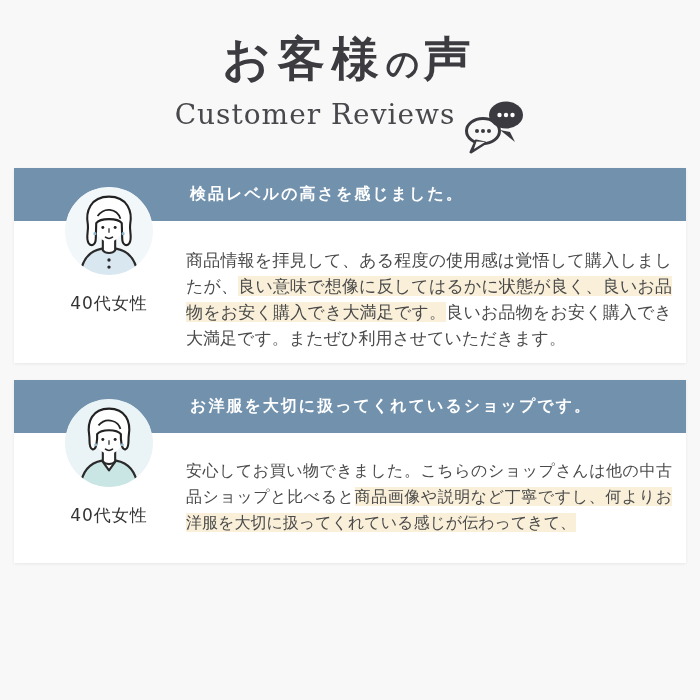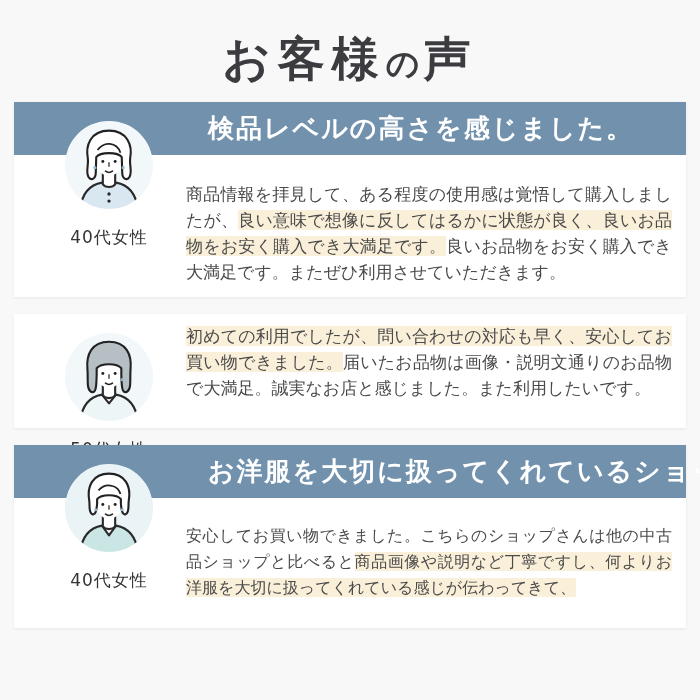--- a/index.html
+++ b/index.html
@@ -35,21 +35,21 @@
     margin:0 14px 14px 14px;
     background:#ffffff;
     box-shadow:0 1px 3px rgba(0,0,0,0.07);
   }
   .card-header{
     height:53px;background:#7191ad;
     display:flex;align-items:center;
     padding-left:176px;box-sizing:border-box;
   }
   .card-title{
-    margin:18px;color:#ffffff;font-size:26px;font-weight:700;
+    margin:0;color:#ffffff;font-size:16px;font-weight:700;
     letter-spacing:2px;white-space:nowrap;
   }
   .card-body{
     padding:9px 14px 12px 172px;
     font-size:17px;line-height:26px;color:#4a4a4a;
     min-height:93px;box-sizing:content-box;
     text-align:justify;
   }
   .card-body.small{font-size:16px;line-height:26px;}
   .card-body .hl{background:#faf0da;}
@@ -64,20 +64,40 @@
   .avatar-label{
     margin-top:17px;font-size:17px;color:#333333;
     letter-spacing:1px;font-weight:500;white-space:nowrap;
   }
 </style>
 </head>
 <body>
 
 <header class="page-header">
   <h1 class="main-title"><span>お客様</span><span class="particle">の</span><span>声</span></h1>
+  <div class="subtitle-row">
+    <div class="subtitle">Customer Reviews</div>
+    <span class="bubbles">
+      <svg viewBox="0 0 62 54" xmlns="http://www.w3.org/2000/svg">
+
+        <ellipse cx="20" cy="31" rx="16.5" ry="12.5" fill="#f8f8f8" stroke="#3a3a40" stroke-width="3"></ellipse>
+        <path d="M13 41 L8 52 L22 43 Z" fill="#f8f8f8" stroke="#3a3a40" stroke-width="3" stroke-linejoin="round"></path>
+        <path d="M13.5 41.5 L22 42 L11 49 Z" fill="#f8f8f8"></path>
+        <circle cx="14" cy="31" r="2" fill="#3a3a40"></circle>
+        <circle cx="20" cy="31" r="2" fill="#3a3a40"></circle>
+        <circle cx="26" cy="31" r="2" fill="#3a3a40"></circle>
+
+        <path d="M47 32 L52 42 L37 30 Z" fill="#3a3a40"></path>
+        <ellipse cx="43" cy="15" rx="17" ry="13.5" fill="#3a3a40"></ellipse>
+        <circle cx="36.5" cy="15" r="2.2" fill="#ffffff"></circle>
+        <circle cx="43" cy="15" r="2.2" fill="#ffffff"></circle>
+        <circle cx="49.5" cy="15" r="2.2" fill="#ffffff"></circle>
+      </svg>
+    </span>
+  </div>
 </header>
 
 <main class="cards">
 
   <section class="card">
     <div class="card-header">
       <h2 class="card-title">検品レベルの高さを感じました。</h2>
     </div>
     <p class="card-body"><span>商品情報を拝見して、ある程度の使用感は覚悟して購入しましたが、</span><span class="hl">良い意味で想像に反してはるかに状態が良く、良いお品物をお安く購入でき大満足です。</span><span>良いお品物をお安く購入でき大満足です。またぜひ利用させていただきます。</span></p>
     <div class="avatar-block">
@@ -97,21 +117,20 @@
           <circle cx="66" cy="53" r="1.8" fill="#8fb8cf"></circle>
           <circle cx="50" cy="83" r="1.9" fill="#2a2a2a"></circle>
           <circle cx="50" cy="91" r="1.9" fill="#2a2a2a"></circle>
         </svg>
       </div>
       <div class="avatar-label">40代女性</div>
     </div>
   </section>
 
   <section class="card">
-    <p class="card-body"><span class="hl">初めての利用でしたが、問い合わせの対応も早く、安心してお買い物できました。</span><span>届いたお品物は画像・説明文通りのお品物で大満足。誠実なお店と感じました。また利用したいです。</span></p>
     <div class="avatar-block">
       <div class="avatar-circle">
         <svg viewBox="0 0 100 100" xmlns="http://www.w3.org/2000/svg">
           <circle cx="50" cy="50" r="50" fill="#f2f7fa"></circle>
           <path d="M17 102 C19 80 31 72 42 70 L58 70 C69 72 81 80 83 102 Z" fill="#eef5f7" stroke="#2a2a2a" stroke-width="2.4"></path>
           <path d="M42 70 L50 80 L58 70" fill="#ffffff" stroke="#2a2a2a" stroke-width="2.4" stroke-linejoin="round"></path>
           <path d="M43 58 L43 71 C46 75 54 75 57 71 L57 58 Z" fill="#ffffff" stroke="#2a2a2a" stroke-width="2.4"></path>
           <ellipse cx="50" cy="44" rx="16" ry="18" fill="#ffffff"></ellipse>
           <path d="M50 10 C30 10 24 25 25.5 41 C26.5 53 24 64 30 67 C36 69 35.5 58 36 48 L36 40 C41 34 59 34 64 40 L64 48 C64.5 58 64 69 70 67 C76 64 73.5 53 74.5 41 C76 25 70 10 50 10 Z" fill="#b6c0c4" stroke="#222222" stroke-width="2.4" stroke-linejoin="round"></path>
           <circle cx="43" cy="46" r="1.7" fill="#222222"></circle>

